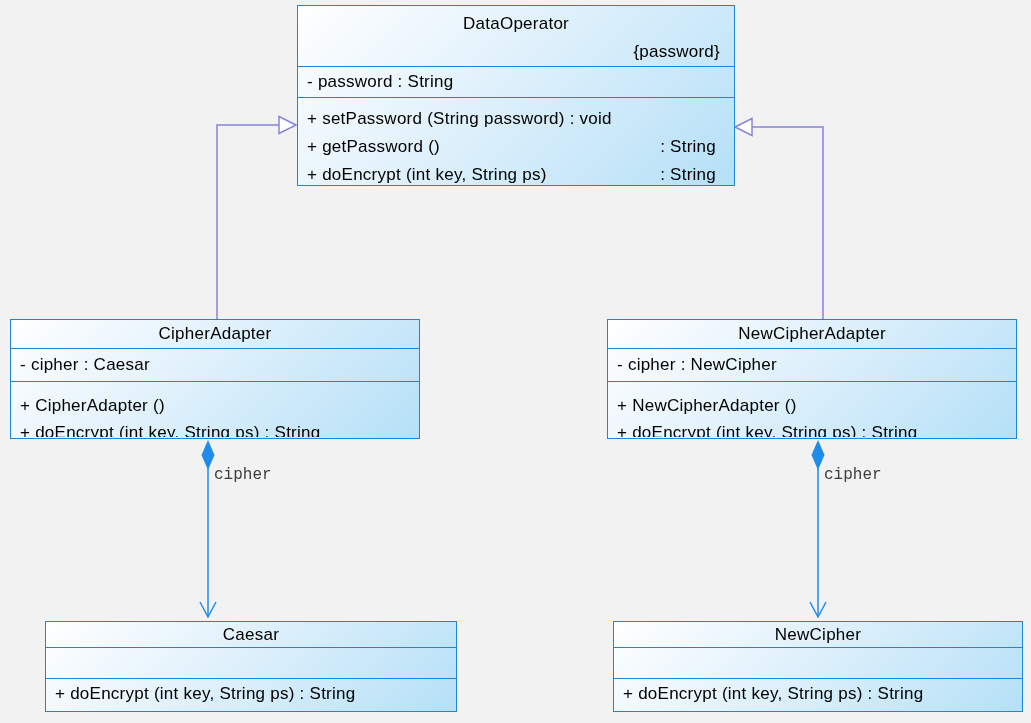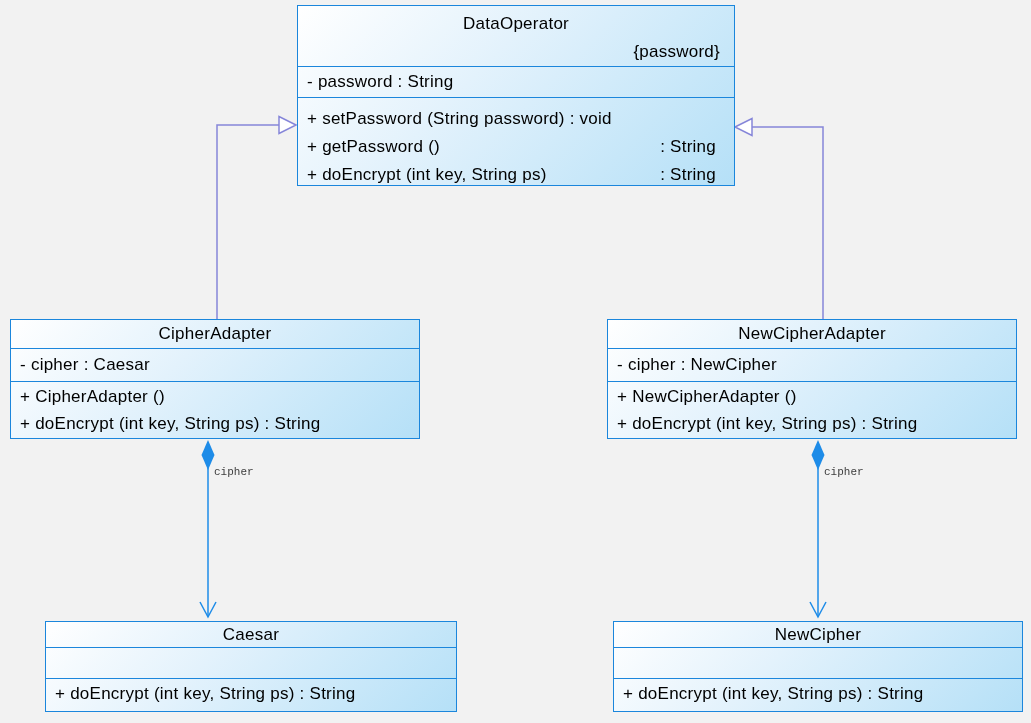--- a/index.html
+++ b/index.html
@@ -31,36 +31,36 @@
   #box-dataoperator .methods .row{line-height:28.2px;}
 
   
   .mid-box{width:410px;height:120px;top:319px;}
   #box-cipheradapter{left:10px;}
   #box-newcipheradapter{left:607px;}
   .mid-box .title{height:28px;}
   .mid-box .class-name{line-height:28px;}
   .mid-box .attrs{height:33px;}
   .mid-box .attrs .row{line-height:31px;}
-  .mid-box .methods{height:56px;padding-top:1px;}
+  .mid-box .methods{height:56px;padding-top:10px;}
   .mid-box .methods .row{line-height:27px;}
 
   
   .low-box{height:91px;top:621px;}
   #box-caesar{left:10px;width:412px;margin-left:35px;}
   #box-newcipher{left:613px;width:410px;}
   .low-box .title{height:25px;}
   .low-box .class-name{line-height:25px;}
   .low-box .attrs{height:31px;}
   .low-box .methods{height:32px;}
   .low-box .methods .row{line-height:30px;}
 
   .rel-label{
     position:absolute;font-family:"Liberation Mono",monospace;
-    font-size:11px;color:#3d3d3d;letter-spacing:0;
+    font-size:16px;color:#3d3d3d;letter-spacing:0;
   }
   #label-cipher-left{left:214px;top:466px;}
   #label-cipher-right{left:824px;top:466px;}
 </style>
 </head>
 <body>
 
 <div class="canvas">
 
   <svg class="connector-layer" width="1031" height="723" viewBox="0 0 1031 723">

